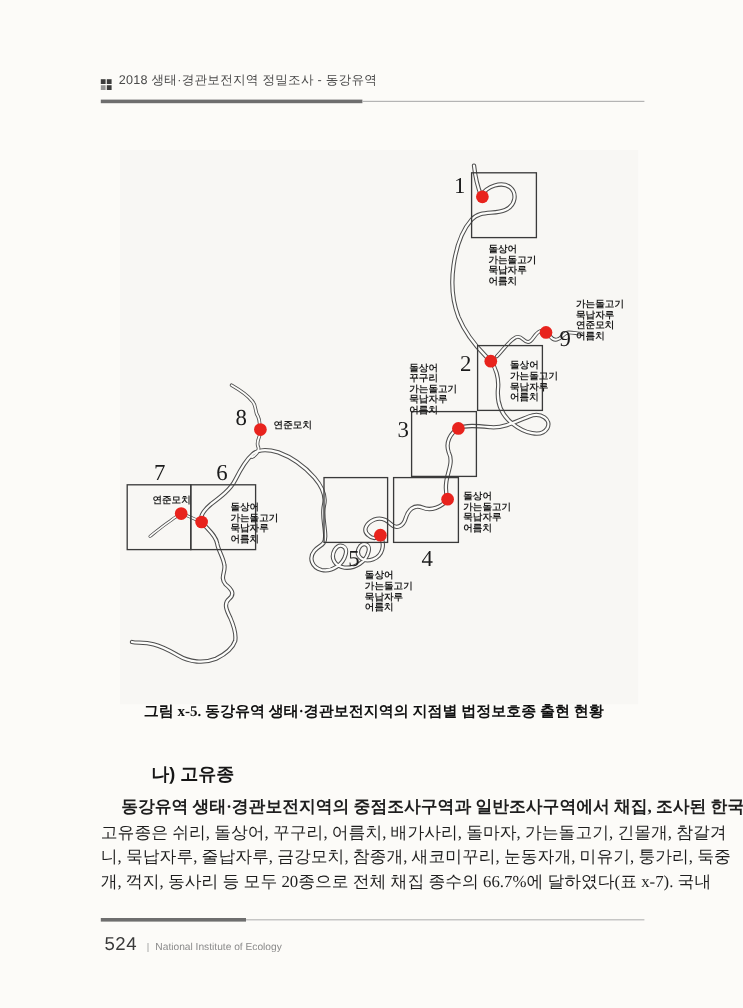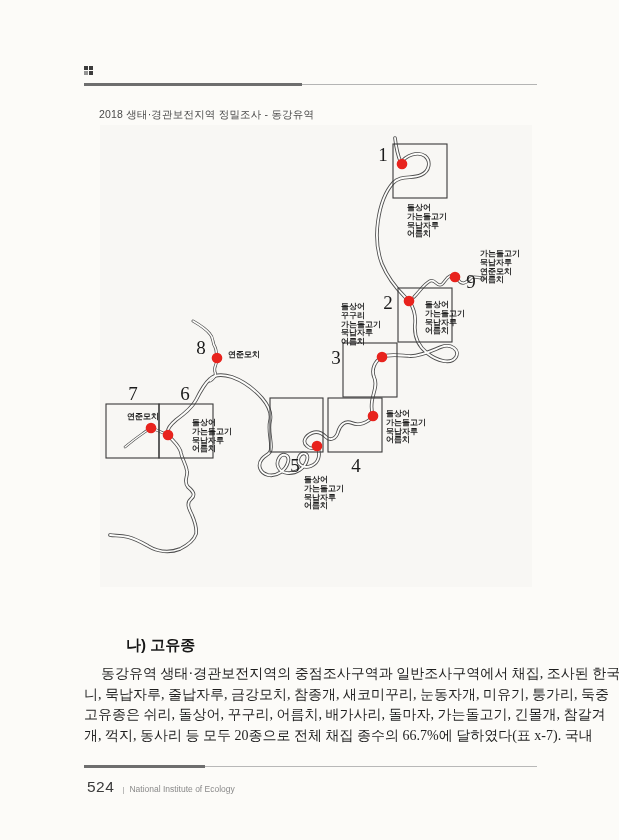--- a/index.html
+++ b/index.html
@@ -7,38 +7,38 @@
   body { font-family:"Liberation Sans","DejaVu Sans",sans-serif; }
   .page { position:relative; width:619px; height:840px; background:#fcfbf8; overflow:hidden; }
 
   
   .hdr-icon { position:absolute; left:84px; top:66px; width:9px; height:9px; }
   .hdr-icon span { position:absolute; width:3.6px; height:3.6px; }
   .hdr-icon .i0 { left:0; top:0; background:#3c3c3c; }
   .hdr-icon .i1 { left:5px; top:0; background:#3c3c3c; width:4.2px; height:4.2px; }
   .hdr-icon .i2 { left:0; top:5.4px; background:#949494; }
   .hdr-icon .i3 { left:5px; top:5.4px; background:#3c3c3c; }
-  .hdr-title { position:absolute; left:99px; top:60px; font-size:10.5px; letter-spacing:0.2px; color:#4a4a4a;margin-top:48px; }
+  .hdr-title { position:absolute; left:99px; top:60px; font-size:10.5px; letter-spacing:0.2px; color:#4a4a4a; }
   .hdr-rule-dark { position:absolute; left:84px; top:83px; width:218px; height:2.6px; background:#6e6e6e; }
   .hdr-rule-light { position:absolute; left:302px; top:83.6px; width:235px; height:1.4px; background:#b4b4b4; }
 
   
   .map-svg { position:absolute; left:100px; top:125px; }
   .map-num { font-family:"Liberation Serif","DejaVu Serif",serif; font-size:19px; font-weight:500; fill:#1b1b1b; }
   .map-label { font-family:"Liberation Sans","DejaVu Sans",sans-serif; font-size:8px; font-weight:700; fill:#1f1f1f; }
   .fig-caption { position:absolute; left:84px; top:585px; width:455px; text-align:center;
                  font-family:"Liberation Serif","DejaVu Serif",serif; font-weight:700; font-size:12.5px; color:#111; }
 
   
   .sec-heading { position:absolute; left:126px; top:636px; font-size:15px; font-weight:700; color:#161616; }
   .body-para { position:absolute; left:84px; top:664px; width:455px;
                font-family:"Liberation Serif","DejaVu Serif",serif; font-size:14px; color:#1e1e1e; }
   .body-para .ln { height:20.6px; line-height:20.6px; white-space:nowrap;
                    text-align:justify; text-align-last:justify; }
-  .body-para .ln.first { text-indent:17px; }
+  .body-para .ln.first { text-indent:17px;font-weight:bold; }
   .body-para .ln.last { text-align-last:left; }
 
   
   .ftr-rule-dark { position:absolute; left:84px; top:765px; width:121px; height:2.6px; background:#6e6e6e; }
   .ftr-rule-light { position:absolute; left:205px; top:765.6px; width:332px; height:1.4px; background:#b8b8b8; }
   .ftr-text { position:absolute; left:87px; top:772px; display:flex; align-items:baseline; }
   .ftr-page { font-size:15.5px; color:#3a3a3a; letter-spacing:0.5px; }
   .ftr-sep { font-size:8px; color:#9a9a9a; margin:0 5px 0 8px; }
   .ftr-inst { font-size:8.5px; color:#8a8a8a;margin-top:12px; }
 </style>
@@ -117,26 +117,27 @@
       <circle cx="117" cy="233" r="5.3" fill="#e8231d"></circle>
       <text x="101" y="229" text-anchor="middle" class="map-num">8</text>
       <text x="128" y="232" class="map-label">연준모치</text>
       <circle cx="355" cy="152" r="5.3" fill="#e8231d"></circle>
       <text x="371" y="163" text-anchor="middle" class="map-num">9</text>
       <text x="380" y="131" class="map-label">가는돌고기</text>
       <text x="380" y="139.8" class="map-label">묵납자루</text>
       <text x="380" y="148.6" class="map-label">연준모치</text>
       <text x="380" y="157.4" class="map-label">어름치</text>
     </svg>
+  <div class="fig-caption">그림 x-5. 동강유역 생태·경관보전지역의 지점별 법정보호종 출현 현황</div>
 
   <div class="sec-heading">나) 고유종</div>
   <div class="body-para">
     <div class="ln first">동강유역 생태·경관보전지역의 중점조사구역과 일반조사구역에서 채집, 조사된 한국</div>
+    <div class="ln">고유종은 쉬리, 돌상어, 꾸구리, 어름치, 배가사리, 돌마자, 가는돌고기, 긴몰개, 참갈겨</div>
     <div class="ln">니, 묵납자루, 줄납자루, 금강모치, 참종개, 새코미꾸리, 눈동자개, 미유기, 퉁가리, 둑중</div>
-    <div class="ln">고유종은 쉬리, 돌상어, 꾸구리, 어름치, 배가사리, 돌마자, 가는돌고기, 긴몰개, 참갈겨</div>
     <div class="ln last">개, 꺽지, 동사리 등 모두 20종으로 전체 채집 종수의 66.7%에 달하였다(표 x-7). 국내</div>
   </div>
 
   <div class="ftr-rule-dark"></div>
   <div class="ftr-rule-light"></div>
   <div class="ftr-text">
     <span class="ftr-page">524</span>
     <span class="ftr-sep">|</span>
     <span class="ftr-inst">National Institute of Ecology</span>
   </div>

